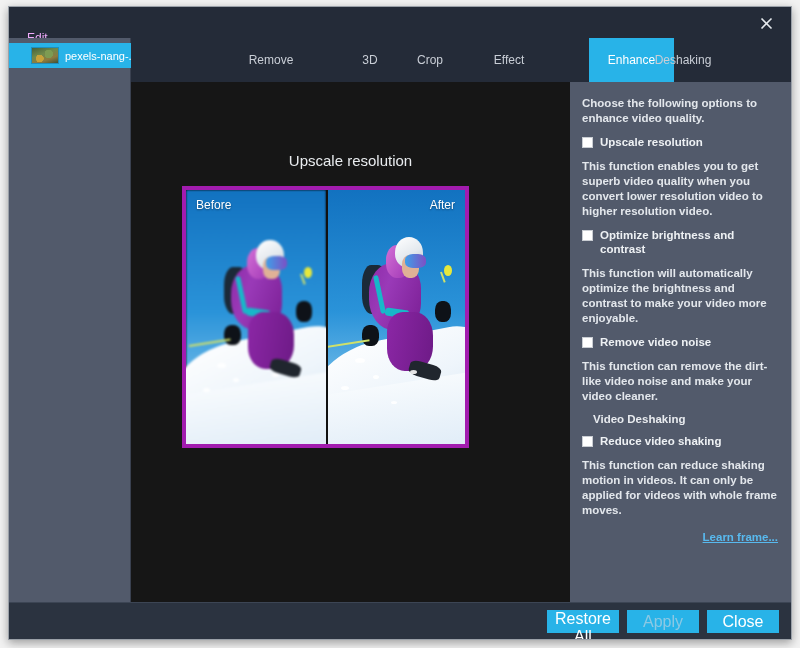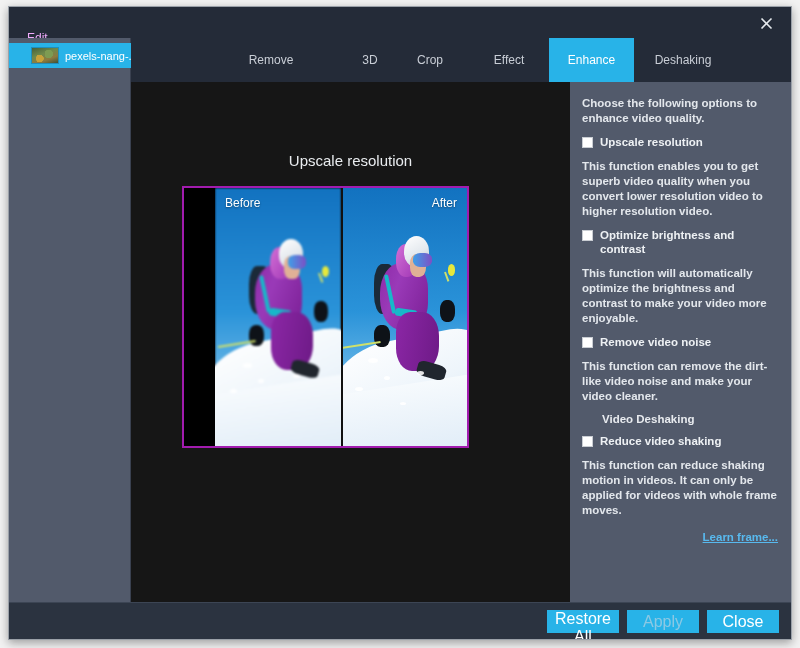--- a/index.html
+++ b/index.html
@@ -75,41 +75,40 @@
     width: 661px; height: 44px;
     background: #242b38;
   }
   .tab {
     position: absolute; top: 0; height: 44px;
     display: flex; align-items: center; justify-content: center;
     font-size: 12px; color: #c9ced6;
     cursor: pointer;
     user-select: none;
   }
-  .tab.active { background: #28b3e8; color: #ffffff; }
+  .tab.active { background: #28b3e8; color: #ffffff; margin-left: 40px; }
 
   
   #stage {
     position: absolute; left: 122px; top: 75px;
     width: 439px; height: 522px;
     background: #161616;
   }
   #preview-title {
     position: absolute; left: 0; top: 70px;
     width: 100%;
     text-align: center;
     font-size: 15px; color: #e9ecef;
   }
   #preview-frame {
     position: absolute; left: 51px; top: 104px;
     width: 287px; height: 262px;
-    border: 2px solid #a21caf;
+    border: 4px solid #a21caf;
     background: #000;
     display: flex;
-    padding-left: 31px;
   }
   .half { position: relative; width: 50%; height: 100%; overflow: hidden; }
   .half + .half { border-left: 2px solid #111; }
   .half-label {
     position: absolute; top: 8px;
     font-size: 12px; color: #ffffff;
     z-index: 9;
     text-shadow: 0 1px 2px rgba(0,0,0,.4);
   }
   .label-left { left: 10px; }
@@ -226,21 +225,21 @@
     border: 1px solid #c9cdd3;
     flex: 0 0 auto;
     margin-top: 2px;
   }
   .checkrow .clabel {
     margin-left: 7px;
     font-size: 11.5px; color: #eef1f4; line-height: 14px;
   }
   .section-title {
     font-size: 11.5px; color: #e8ebef;
-    margin: 2px 0 9px 20px;
+    margin: 2px 0 9px 11px;
   }
   #learn-more {
     text-align: right;
     margin-top: 2px;
   }
   #learn-more a {
     font-size: 11.5px;
     color: #58b9ee;
     text-decoration: underline;
     cursor: pointer;

